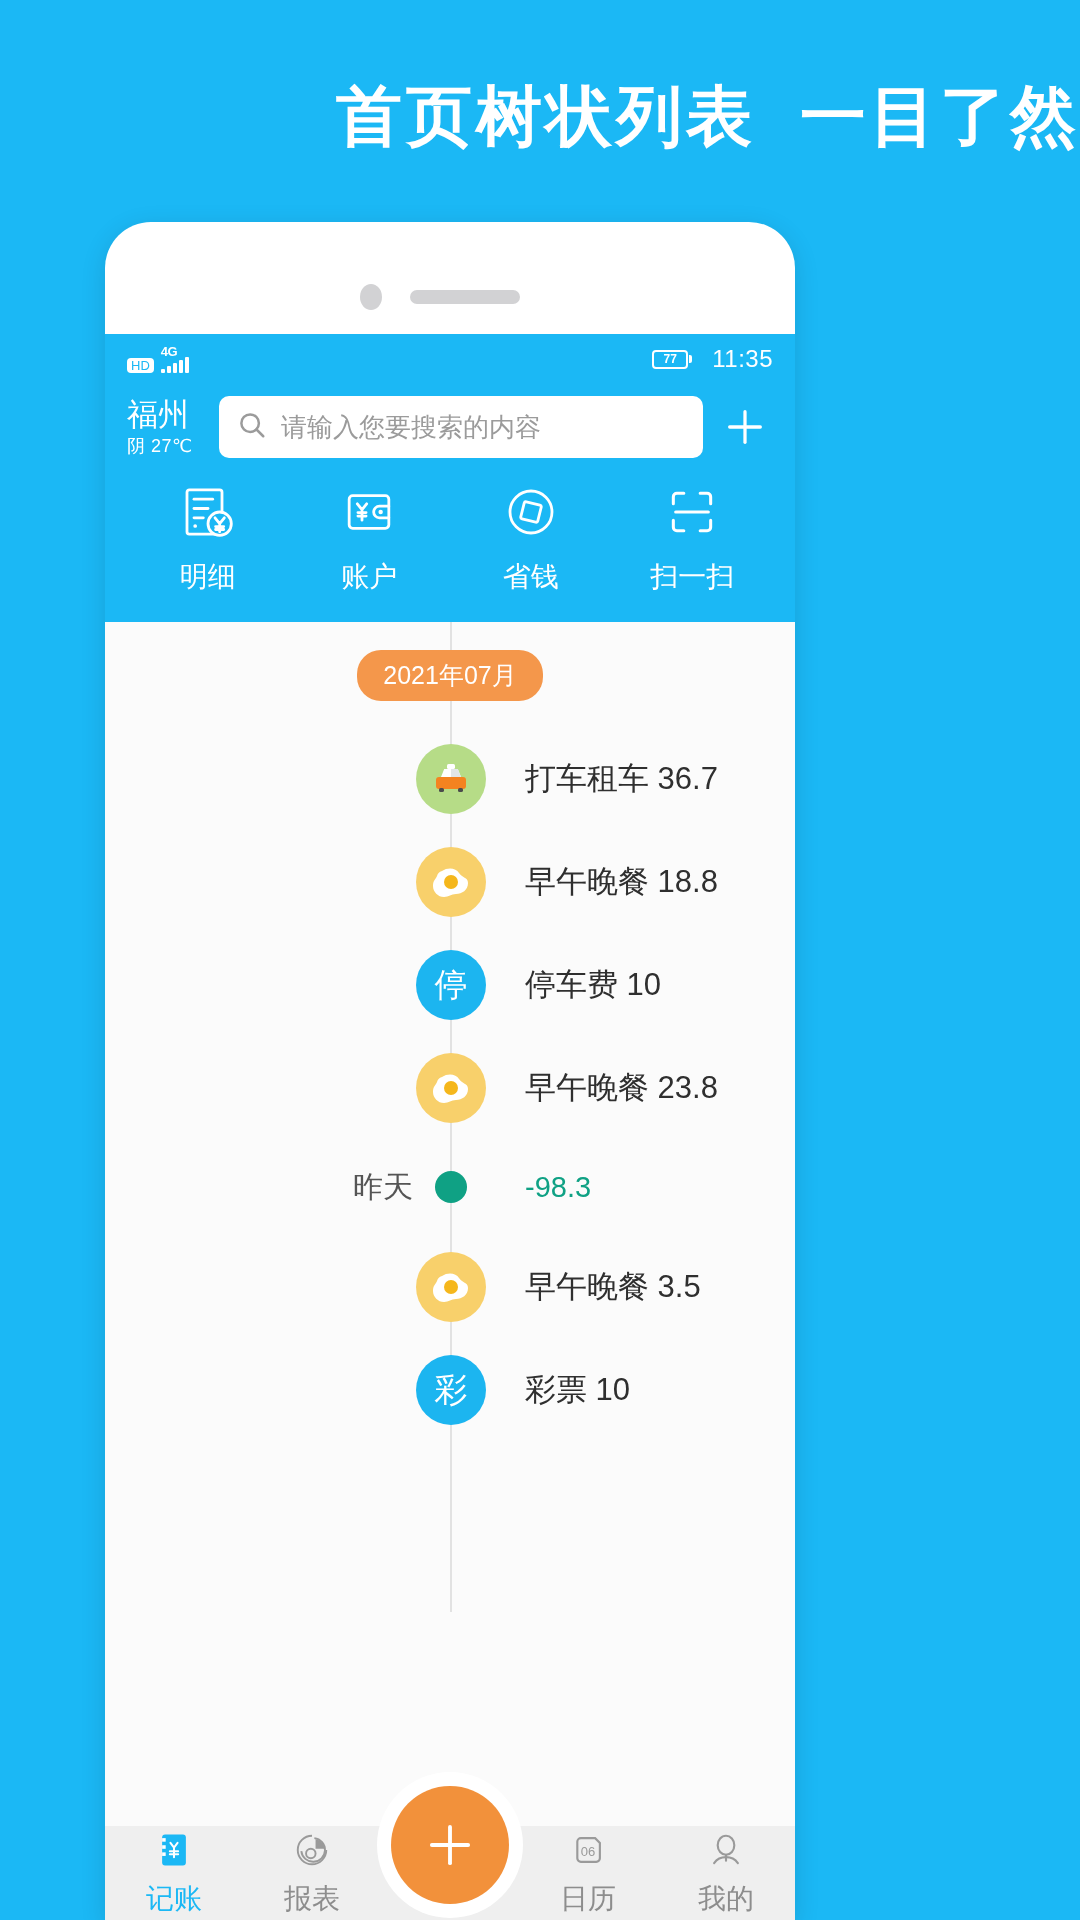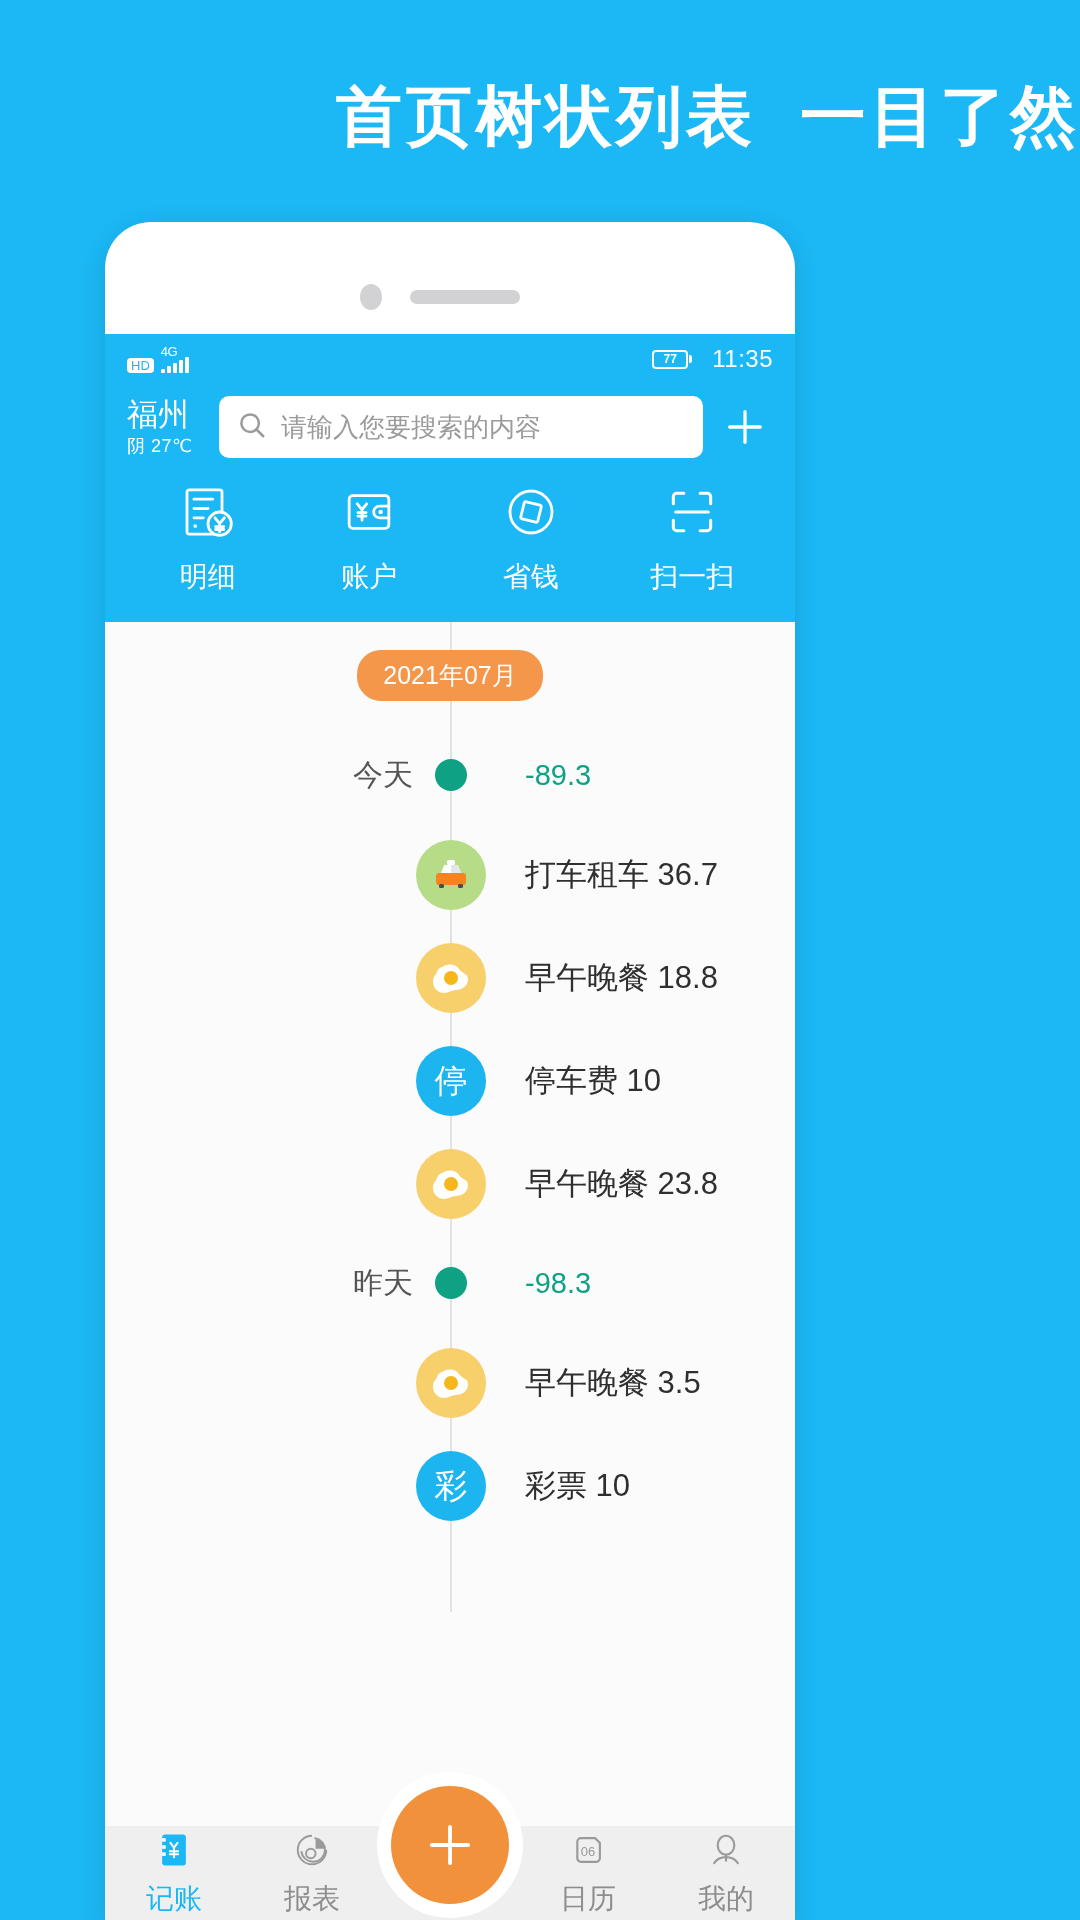--- a/index.html
+++ b/index.html
@@ -70,21 +70,21 @@
   }
   .sb-left{display:flex;align-items:flex-end;gap:7px;}
   .hd-badge{
     background:#ffffff;color:#1BB8F5;
     font-size:13px;font-weight:normal;
     border-radius:4px;padding:1px 4px;
     line-height:13px;
     letter-spacing:0px;
   }
   .net-wrap{display:flex;flex-direction:column;align-items:flex-start;line-height:1;}
-  .net-txt{font-size:13px;font-weight:normal;letter-spacing:-.5px;}
+  .net-txt{font-size:13px;font-weight:bold;letter-spacing:-.5px;}
   .bars{display:flex;align-items:flex-end;gap:2px;height:15px;}
   .bars i{display:block;width:4px;background:#ffffff;border-radius:1px;}
   .bars i:nth-child(1){height:4px;}
   .bars i:nth-child(2){height:7px;}
   .bars i:nth-child(3){height:10px;}
   .bars i:nth-child(4){height:13px;}
   .bars i:nth-child(5){height:16px;}
   .sb-right{margin-left:auto;display:flex;align-items:center;gap:20px;}
   .battery{
     display:flex;align-items:center;
@@ -347,25 +347,20 @@
       </div>
     </div>
 
     <div class="timeline">
       <div class="tl-line"></div>
 
       <div class="month-wrap">
         <span class="month-badge">2021年07月</span>
       </div>
 
-      <div class="dayrow">
-        <span class="day-label">今天</span>
-        <span class="day-dot"></span>
-        <span class="day-amount">-89.3</span>
-      </div>
 
       <div class="entryrow">
         <span class="entry-icon" style="background:#B6DC87">
           <svg width="48" height="48" viewBox="0 0 48 48">
             <rect x="20" y="9" width="8" height="5" rx="1.6" fill="#FFFFFF"></rect>
             <rect x="9" y="22" width="30" height="12" rx="3" fill="#F48320"></rect>
             <path d="M14 22l3.2-8h13.6l3.2 8z" fill="#FFFFFF"></path>
             <path d="M24 14h6.8l3.2 8H24z" fill="#E2E6E8"></path>
             <rect x="12" y="33" width="5" height="4" rx="1.6" fill="#4B4B4B"></rect>
             <rect x="31" y="33" width="5" height="4" rx="1.6" fill="#4B4B4B"></rect>

